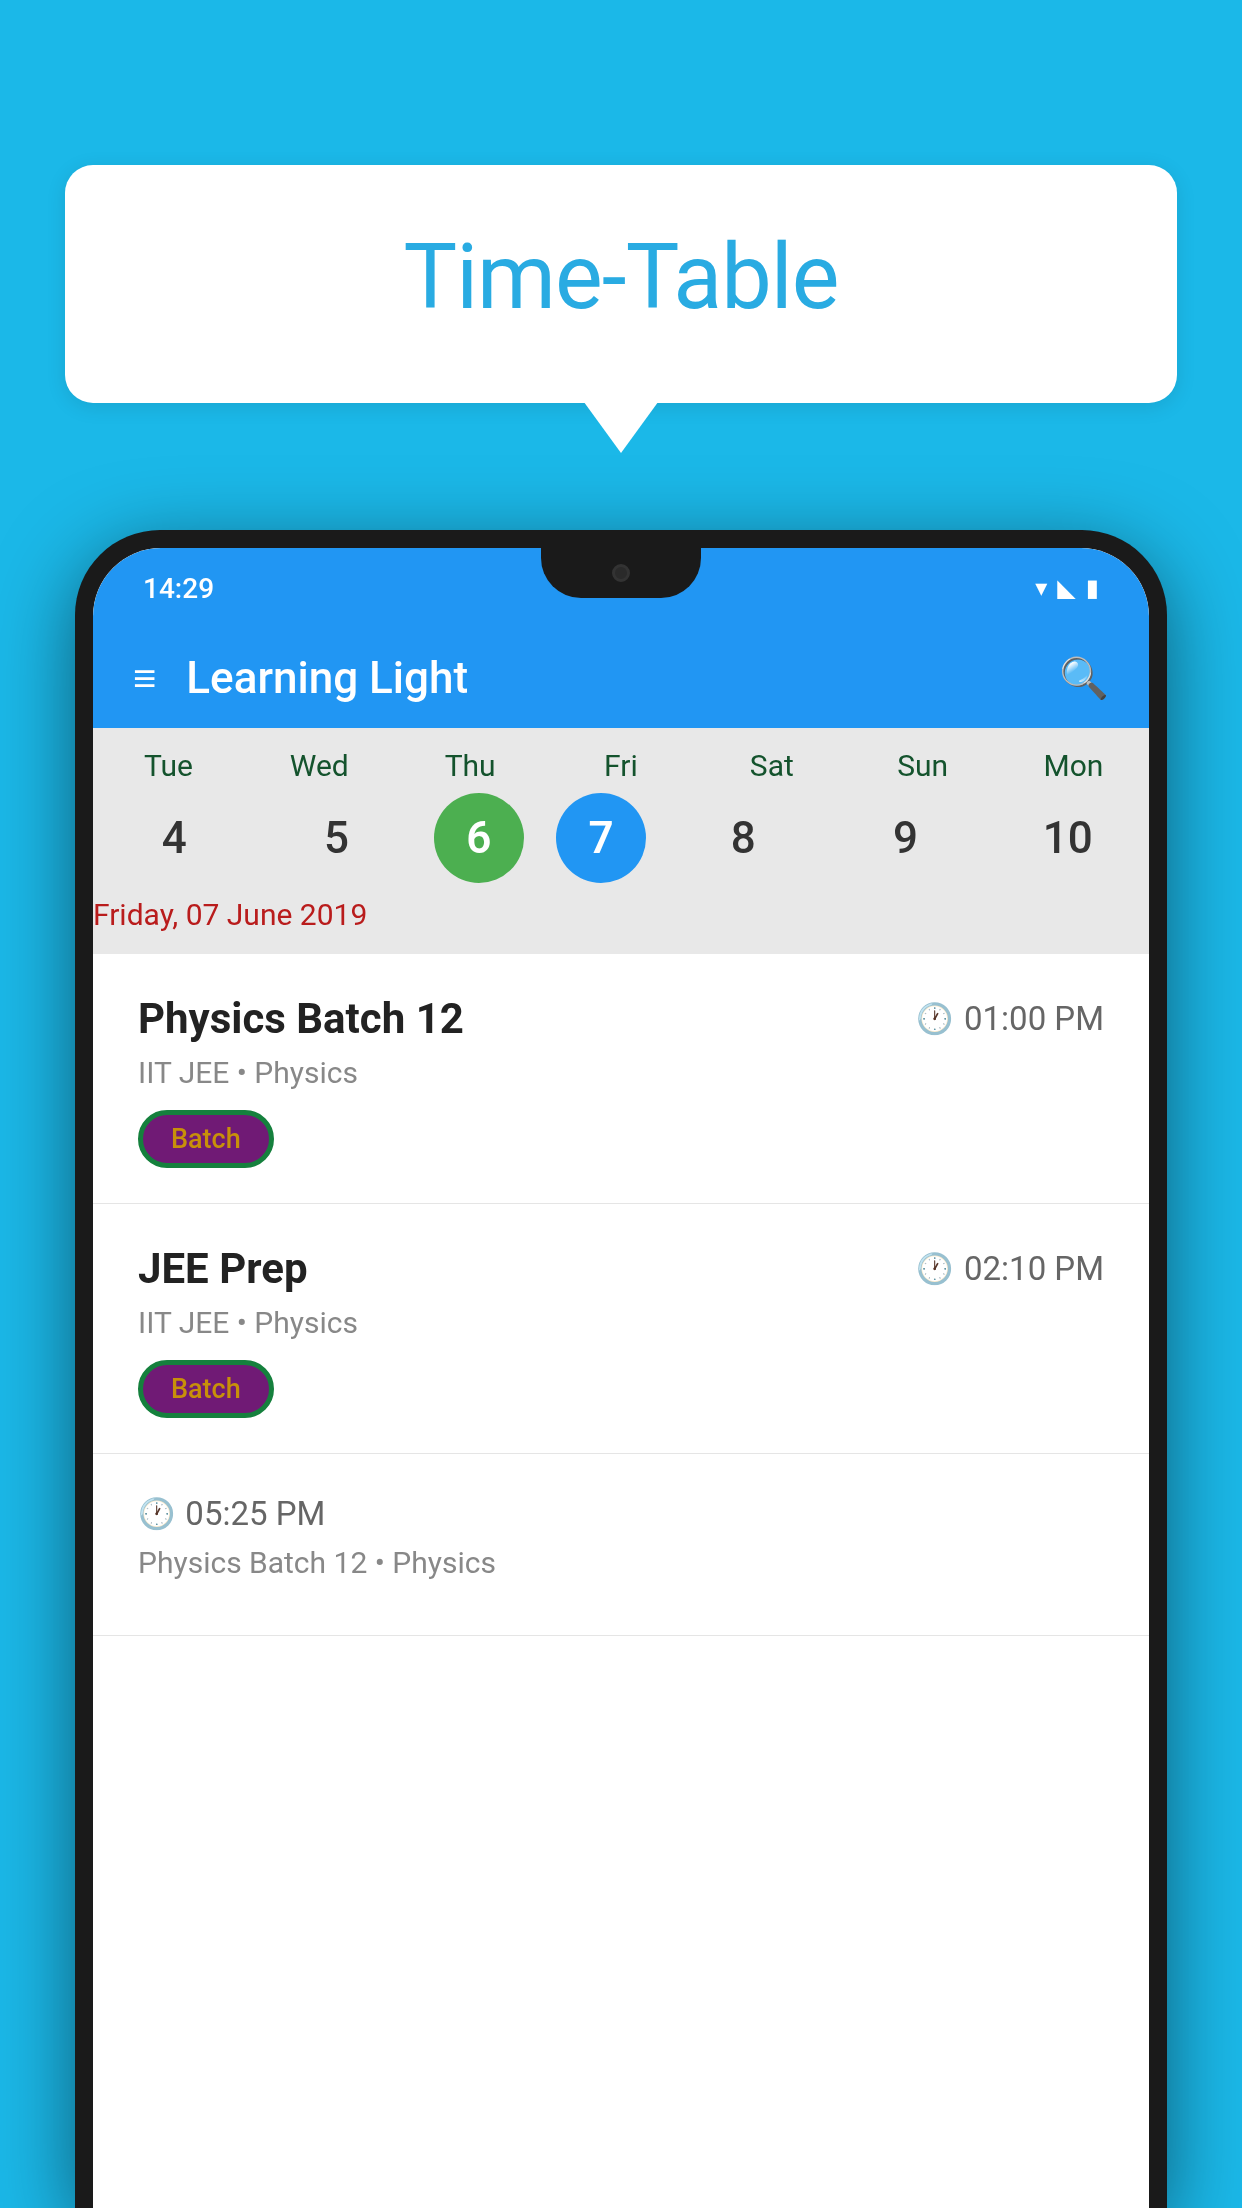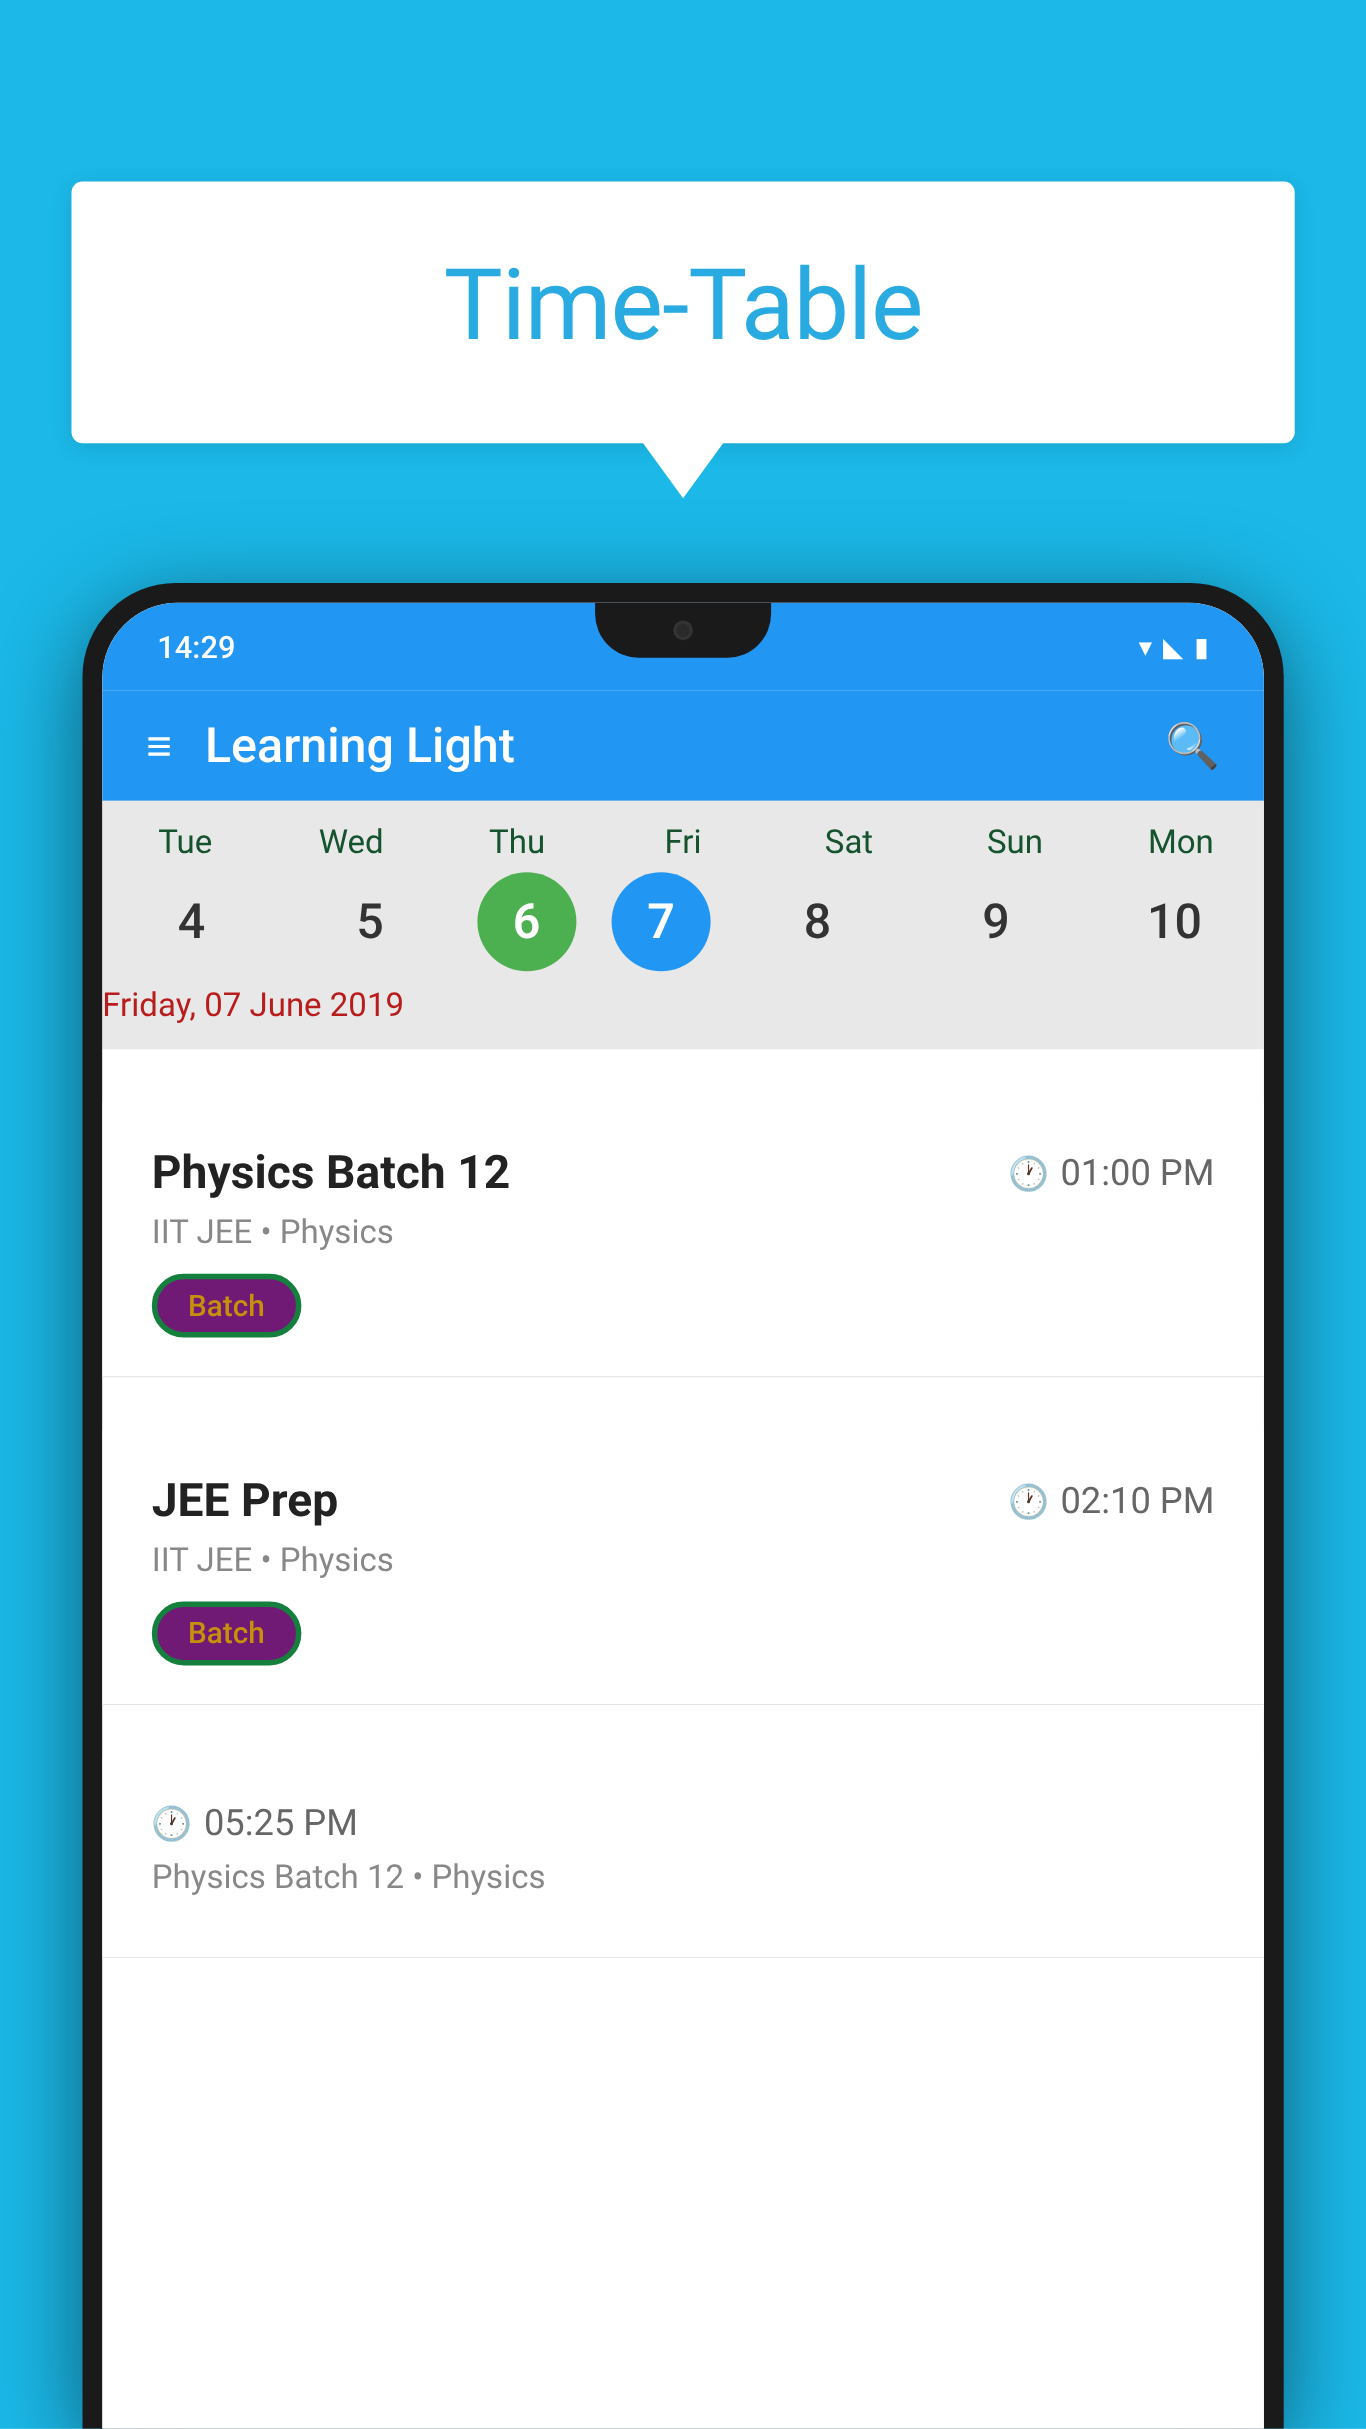--- a/index.html
+++ b/index.html
@@ -14,21 +14,21 @@
       position: relative;
     }
 
     
     .tooltip-card {
       position: absolute;
       top: 165px;
       left: 65px;
       right: 65px;
       background: white;
-      border-radius: 10px;
+      border-radius: 28px;
       padding: 60px 60px 55px 60px;
       text-align: center;
       box-shadow: 0 4px 20px rgba(0,0,0,0.1);
     }
 
     .tooltip-card::after {
       content: '';
       position: absolute;
       bottom: -50px;
       left: 50%;
@@ -227,21 +227,20 @@
     .schedule-list {
       flex: 1;
       background: white;
       overflow-y: auto;
     }
 
     .schedule-item {
       background: white;
       border-bottom: 1px solid #e5e5e5;
       padding: 40px 45px 35px 45px;
-      margin-top: 48px;
     }
 
     .schedule-item-header {
       display: flex;
       align-items: center;
       justify-content: space-between;
       margin-bottom: 12px;
     }
 
     .schedule-item-title {

